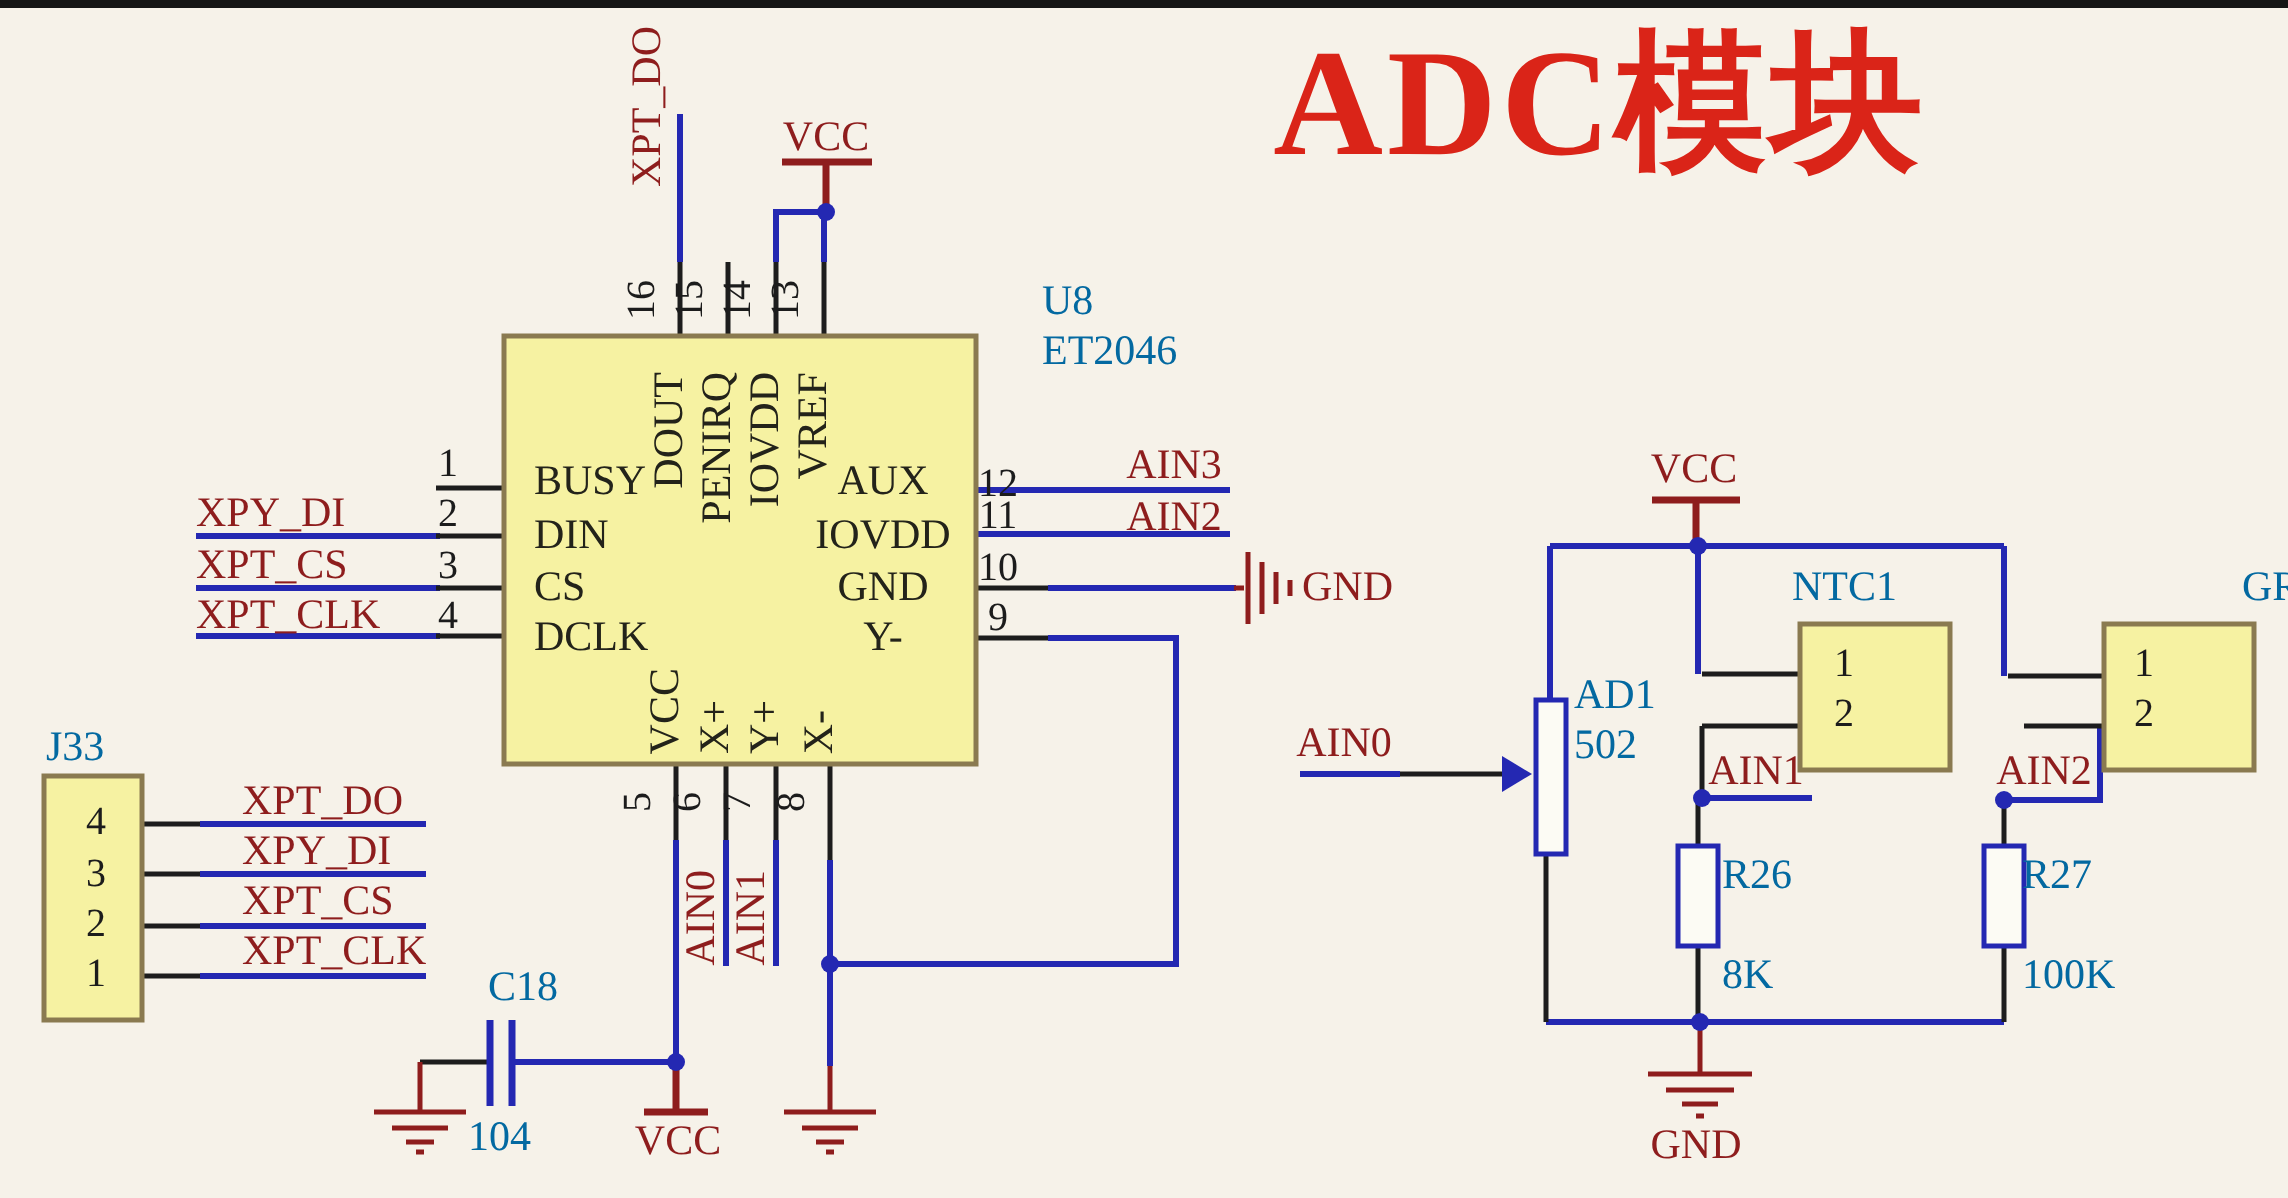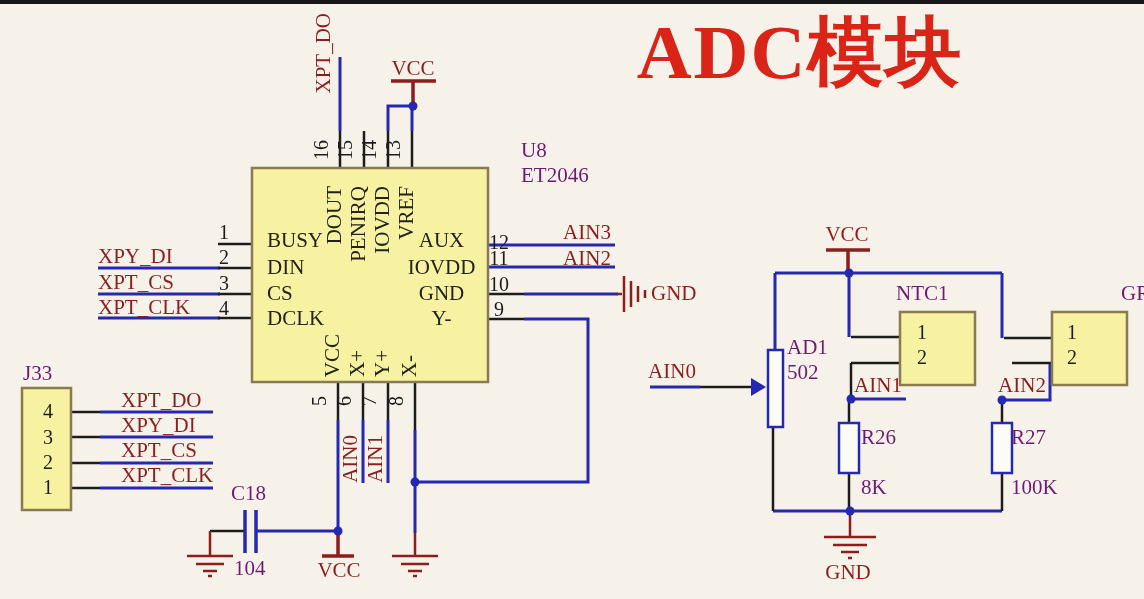--- a/index.html
+++ b/index.html
@@ -2,21 +2,21 @@
 <html><head>
 <meta charset="utf-8">
 <style>
   html,body{margin:0;padding:0;}
   body{width:1144px;height:599px;position:relative;background:#f6f2e9;overflow:hidden;
        font-family:"Liberation Serif",serif;}
   #board{position:absolute;left:0;top:0;width:1144px;height:599px;}
   svg{position:absolute;left:0;top:0;}
   .lbl{position:absolute;font-size:21px;line-height:1.1;white-space:nowrap;color:#23231a;}
   .red{color:#8e1d1d;}
-  .blue{color:#701a75;}
+  .blue{color:#0369a1;}
   .num{color:#1c1c1c;font-size:20px;}
   .ctr{text-align:center;}
   .rgt{text-align:center;}
   .vtext{writing-mode:vertical-rl;transform:rotate(180deg);}
   .title{font-size:76px;font-weight:600;color:#da2418;letter-spacing:2px;line-height:1.0;text-align:center;}
 </style>
 </head>
 <body>
 
 <div id="board">
@@ -156,21 +156,21 @@
 <div class="lbl blue" style="left:23px;top:362px;">J33</div>
 <div class="lbl num ctr" style="left:38px;width:20px;top:400px;">4</div>
 <div class="lbl num ctr" style="left:38px;width:20px;top:426px;">3</div>
 <div class="lbl num ctr" style="left:38px;width:20px;top:451px;">2</div>
 <div class="lbl num ctr" style="left:38px;width:20px;top:476px;">1</div>
 <div class="lbl red" style="left:121px;top:389px;">XPT_DO</div>
 <div class="lbl red" style="left:121px;top:414px;">XPY_DI</div>
 <div class="lbl red" style="left:121px;top:439px;">XPT_CS</div>
 <div class="lbl red" style="left:121px;top:464px;">XPT_CLK</div>
 
-<div class="lbl blue" style="left:231px;top:482px;">C18</div>
+<div class="lbl blue" style="left:244px;top:482px;">C18</div>
 <div class="lbl blue" style="left:234px;top:557px;">104</div>
 
 <div class="lbl red ctr" style="left:638px;width:68px;top:360px;">AIN0</div>
 <div class="lbl blue" style="left:787px;top:336px;">AD1</div>
 <div class="lbl blue" style="left:787px;top:361px;">502</div>
 
 <div class="lbl blue" style="left:896px;top:282px;">NTC1</div>
 <div class="lbl num ctr" style="left:912px;width:20px;top:321px;">1</div>
 <div class="lbl num ctr" style="left:912px;width:20px;top:346px;">2</div>
 <div class="lbl red ctr" style="left:846px;width:64px;top:374px;">AIN1</div>

